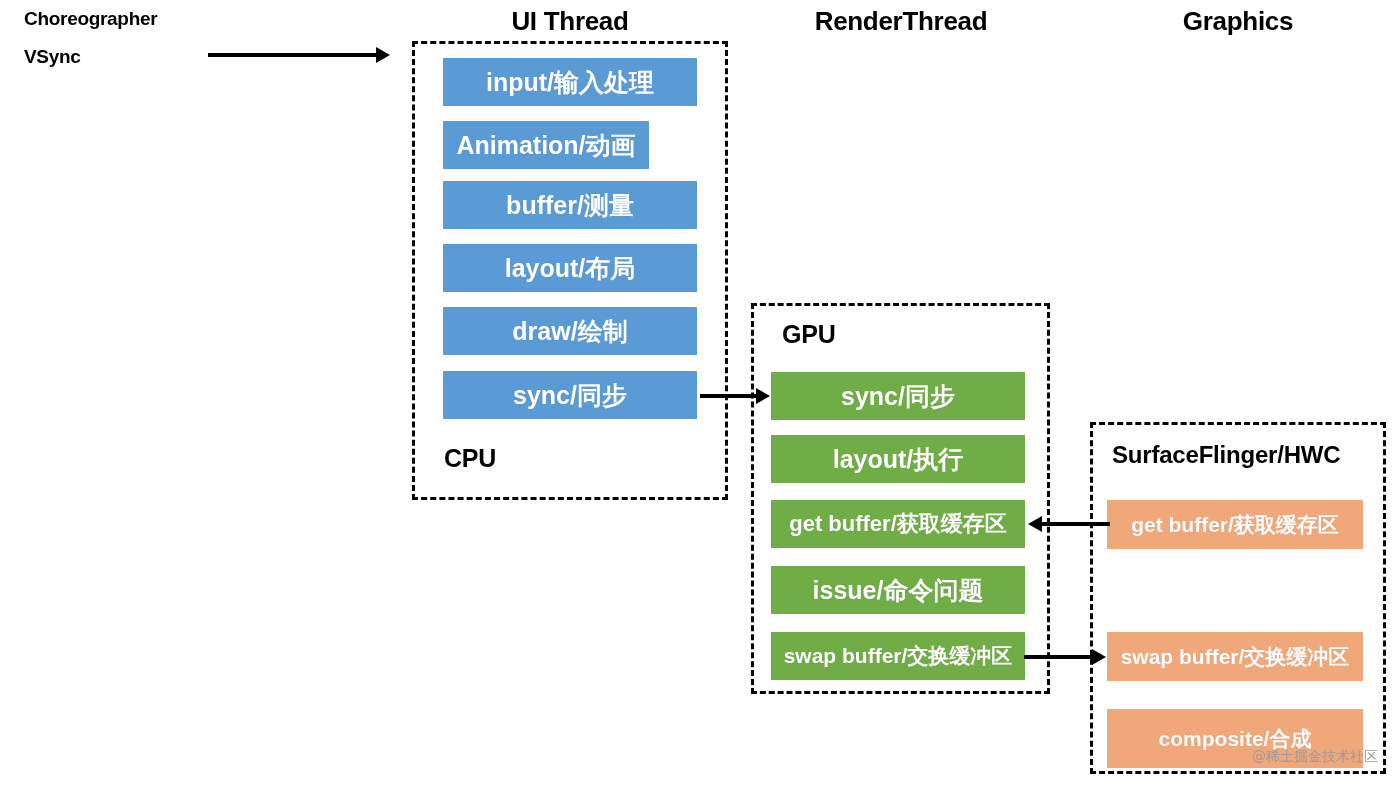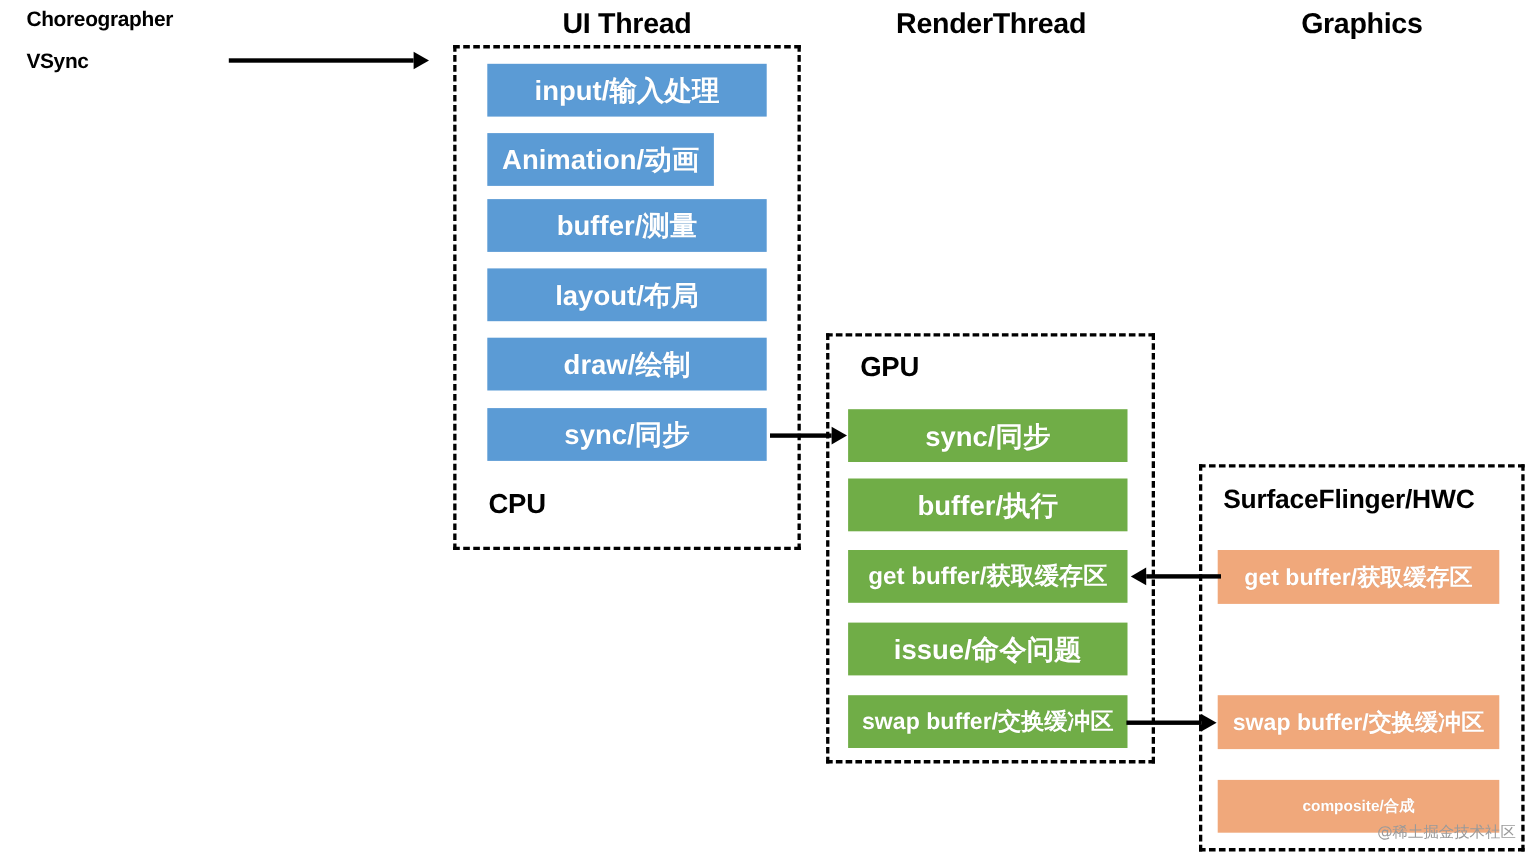--- a/index.html
+++ b/index.html
@@ -126,31 +126,31 @@
   <div class="pbox blue" style="left:443px; top:121px; width:206px; height:48px; font-size:25px;">Animation/动画</div>
   <div class="pbox blue" style="left:443px; top:181px; width:254px; height:48px; font-size:25px;">buffer/测量</div>
   <div class="pbox blue" style="left:443px; top:244px; width:254px; height:48px; font-size:25px;">layout/布局</div>
   <div class="pbox blue" style="left:443px; top:307px; width:254px; height:48px; font-size:25px;">draw/绘制</div>
   <div class="pbox blue" style="left:443px; top:371px; width:254px; height:48px; font-size:25px;">sync/同步</div>
 
   <div class="dashed-box" style="left:751px; top:303px; width:299px; height:391px;"></div>
   <div class="zone-label" style="left:782px; top:320px;">GPU</div>
 
   <div class="pbox green" style="left:771px; top:372px; width:254px; height:48px; font-size:25px;">sync/同步</div>
-  <div class="pbox green" style="left:771px; top:435px; width:254px; height:48px; font-size:25px;">buffer/执行</div>
+  <div class="pbox green" style="left:771px; top:435px; width:254px; height:48px; font-size:25px;">layout/执行</div>
   <div class="pbox green" style="left:771px; top:500px; width:254px; height:48px; font-size:22px;">get buffer/获取缓存区</div>
   <div class="pbox green" style="left:771px; top:566px; width:254px; height:48px; font-size:25px;">issue/命令问题</div>
   <div class="pbox green" style="left:771px; top:632px; width:254px; height:48px; font-size:21px;">swap buffer/交换缓冲区</div>
 
   <div class="dashed-box" style="left:1090px; top:422px; width:296px; height:352px;"></div>
   <div class="zone-label" style="left:1112px; top:441px; font-size:24px;">SurfaceFlinger/HWC</div>
 
   <div class="pbox orange" style="left:1107px; top:500px; width:256px; height:49px; font-size:21px;">get buffer/获取缓存区</div>
   <div class="pbox orange" style="left:1107px; top:632px; width:256px; height:49px; font-size:21px;">swap buffer/交换缓冲区</div>
-  <div class="pbox orange" style="left:1107px; top:709px; width:256px; height:48px; font-size:14px;">composite/合成</div>
+  <div class="pbox orange" style="left:1107px; top:709px; width:256px; height:59px; font-size:21px;">composite/合成</div>
 
   <div class="arrow-line" style="left:208px; top:53px; width:168px;"></div>
   <div class="arrow-head right" style="left:376px; top:47px;"></div>
 
   <div class="arrow-line" style="left:700px; top:394px; width:56px;"></div>
   <div class="arrow-head right" style="left:756px; top:388px;"></div>
 
   <div class="arrow-line" style="left:1042px; top:522px; width:68px;"></div>
   <div class="arrow-head left" style="left:1028px; top:516px;"></div>
 

